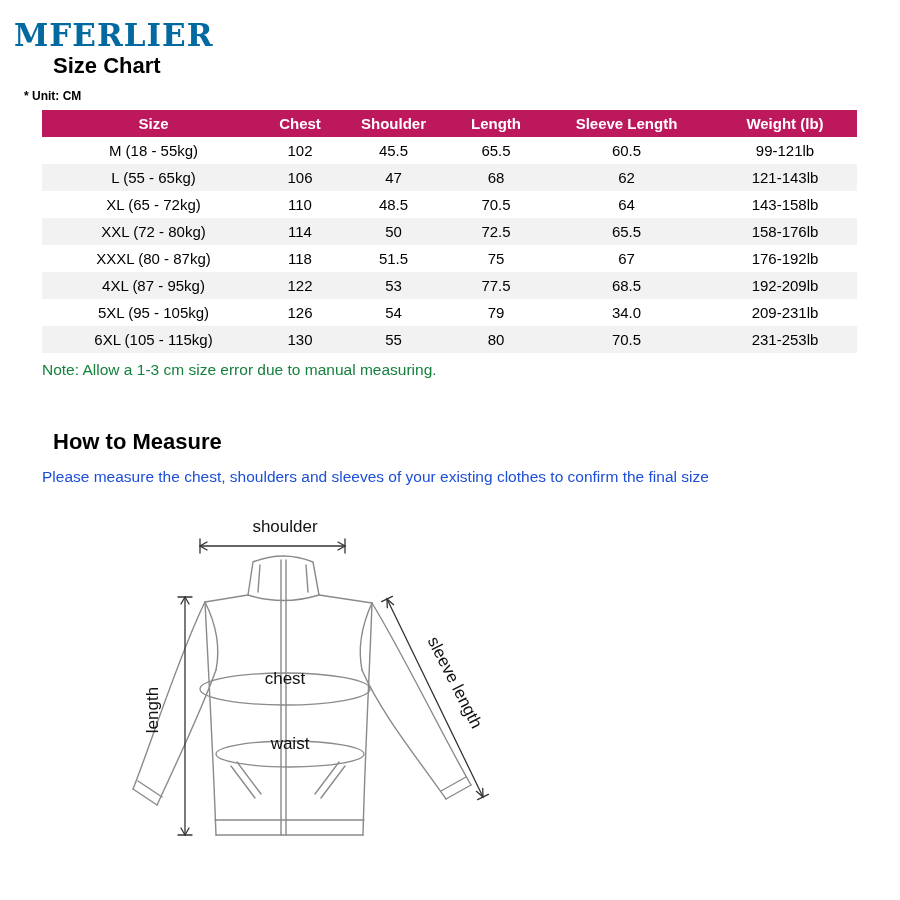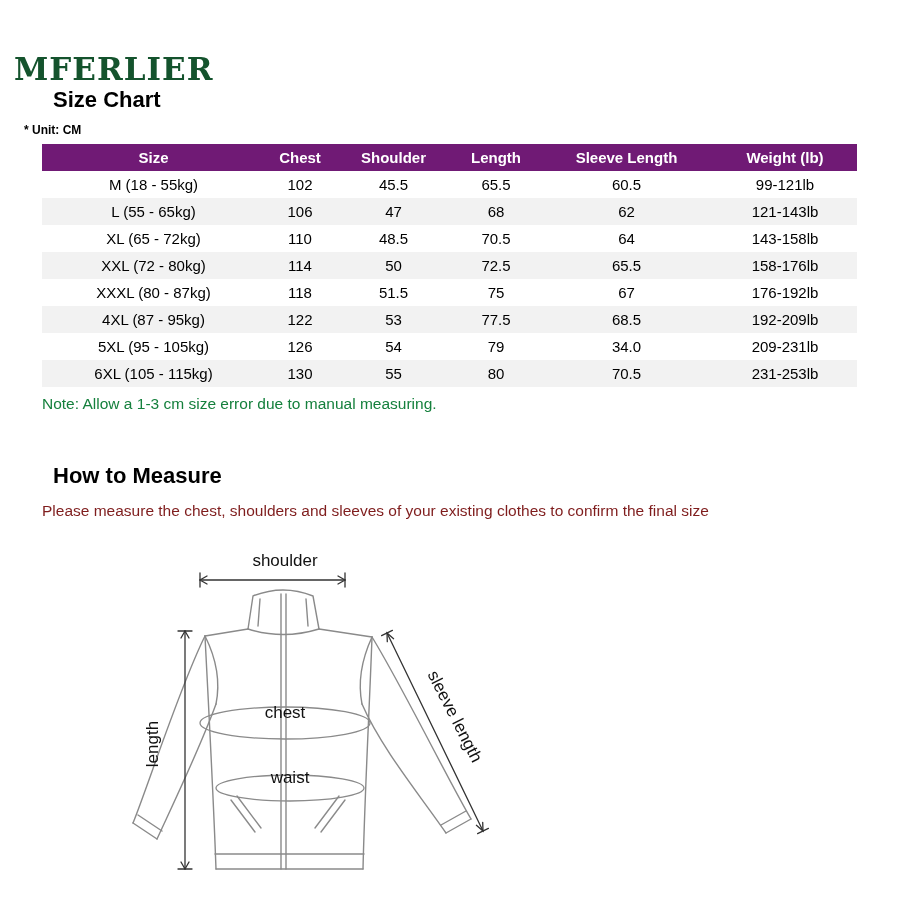--- a/index.html
+++ b/index.html
@@ -4,36 +4,36 @@
 <style>
   * { margin:0; padding:0; box-sizing:border-box; }
   html, body { background:#ffffff; }
   body {
     width:900px; height:900px; position:relative; overflow:hidden;
     font-family:"Liberation Sans","DejaVu Sans",sans-serif; color:#000;
   }
   .brand {
     font-family:"DejaVu Serif","Liberation Serif",serif;
     font-weight:bold; font-size:31px; letter-spacing:1px;
-    padding:17px 0 0 14px; line-height:36px; color:#14532d;margin-top:34px;
+    padding:17px 0 0 14px; line-height:36px; color:#0369a1;
   }
   .section-title { font-size:22px; font-weight:bold; margin-left:53px; line-height:25px; }
   .unit-note { font-size:12px; font-weight:bold; margin:11px 0 7px 24px; }
   table.size-table {
     border-collapse:collapse; margin-left:42px; width:815px;
     text-align:center; font-size:15px; table-layout:fixed;
   }
   table.size-table thead th {
-    background:#701a75; color:#fff; font-weight:bold; padding:4px 2px; line-height:19px;
+    background:#be185d; color:#fff; font-weight:bold; padding:4px 2px; line-height:19px;
   }
   table.size-table tbody td { padding:4px 2px; line-height:19px; color:#000; }
   table.size-table tbody tr:nth-child(even) { background:#f2f2f2; }
   .note { font-size:15.5px; margin:8px 0 0 42px; color:#15803d; }
   .howto-title { margin-top:50px; }
-  .howto-desc { font-size:15.5px; margin:14px 0 0 42px; color:#7f1d1d; }
+  .howto-desc { font-size:15.5px; margin:14px 0 0 42px; color:#1d4ed8; }
   .diagram { display:block; margin:16px 0 0 100px; }
   .diagram text { font-family:"Liberation Sans","DejaVu Sans",sans-serif; }
 </style>
 </head>
 <body>
 
 <div class="brand">MFERLIER</div>
 
 <h2 class="section-title">Size Chart</h2>
 

